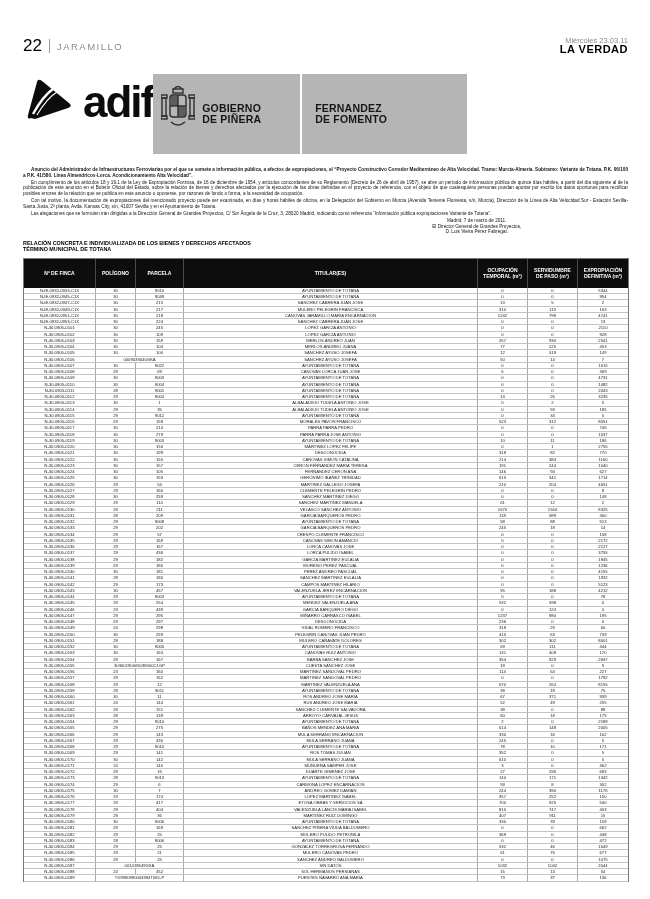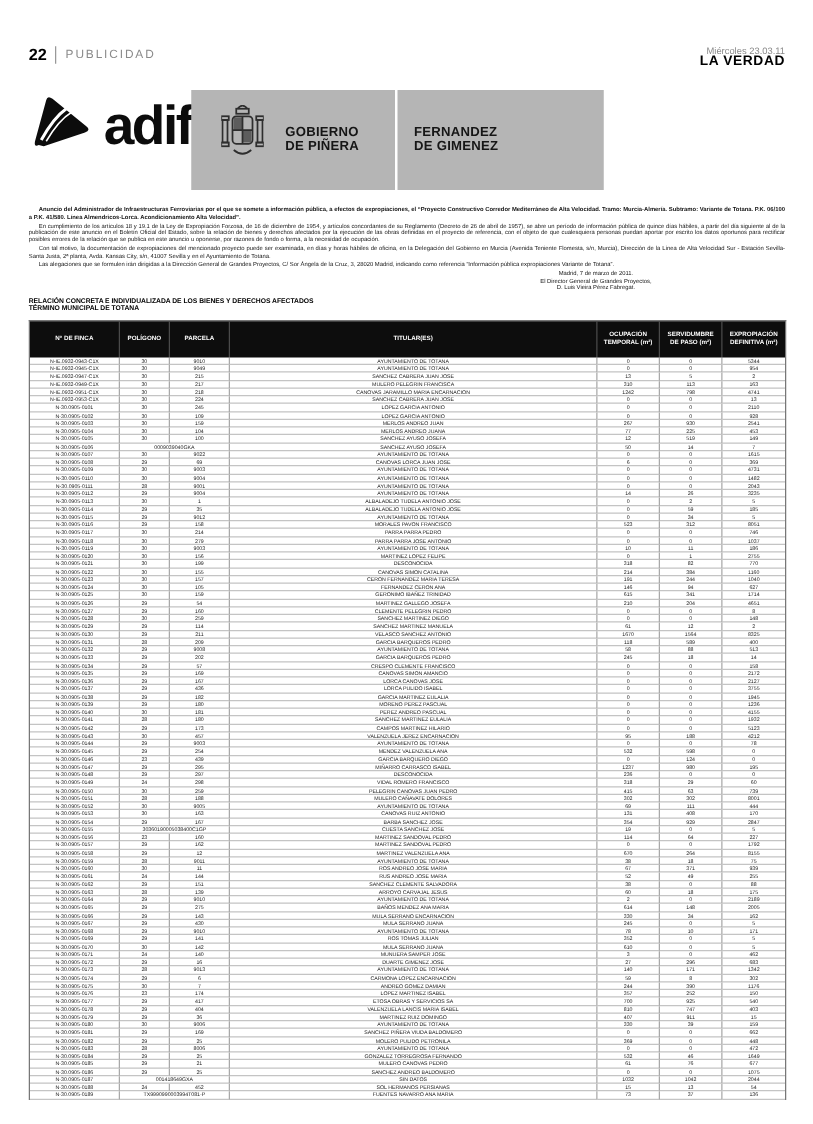--- a/index.html
+++ b/index.html
@@ -2,34 +2,34 @@
 <html><head>
 <meta charset="utf-8">
 <style>
   html,body{margin:0;padding:0;background:#fff;}
   body{width:650px;height:899px;overflow:hidden;font-family:"Liberation Sans",sans-serif;color:#111;-webkit-text-size-adjust:none;}
   .page{padding:0 22px 0 23px;}
 
   
   .page-header{display:flex;justify-content:space-between;align-items:flex-start;padding-top:36px;}
   .ph-left{display:flex;align-items:center;gap:7px;}
-  .page-number{font-size:13px;font-weight:bold;color:#000;}
+  .page-number{font-size:17px;font-weight:normal;color:#000;}
   .ph-divider{width:1px;height:14px;background:#999;}
   .section-label{font-size:9.5px;letter-spacing:1.5px;color:#8a8a8a;}
   .ph-right{text-align:right;line-height:9px;}
   .edition-date{font-size:7.5px;color:#8a8a8a;}
   .masthead{font-size:11px;font-weight:bold;color:#000;letter-spacing:.5px;}
 
   
   .logo-band{display:flex;justify-content:flex-start;align-items:flex-start;margin-top:18px;height:80px;}
   .adif-logo{display:flex;align-items:center;gap:8px;margin-top:2px;}
   .adif-word{font-size:44px;font-weight:bold;letter-spacing:-2px;color:#0c0c0c;line-height:44px;}
   .gov-boxes{display:flex;gap:2px;height:80px;}
   .gov-box{background:#b5b5b5;display:flex;align-items:center;}
-  .gov-box.left{width:133px;padding:0 6px 0 24px;gap:17px;}
+  .gov-box.left{width:133px;padding:0 6px 0 8px;gap:7px;}
   .gov-box.right{width:152px;padding-left:13px;}
   .gov-text{font-size:10.5px;font-weight:bold;color:#161616;line-height:11.5px;letter-spacing:.2px;}
 
   
   .legal{margin-top:13px;font-size:4.7px;line-height:5.6px;text-align:justify;color:#141414;}
   .legal p{margin:0 0 1.5px;text-indent:8px;}
   .legal p.ann-title{font-weight:bold;text-indent:8px;}
   .signature{margin-top:2px;width:46%;margin-left:52%;text-align:center;line-height:5.6px;font-size:4.7px;color:#141414;}
 
   
@@ -53,21 +53,21 @@
 </style>
 </head>
 <body>
 
 <div class="page">
 
   <div class="page-header">
     <div class="ph-left">
       <span class="page-number">22</span>
       <span class="ph-divider"></span>
-      <span class="section-label">PUBLICIDAD</span>
+      <span class="section-label">JARAMILLO</span>
     </div>
     <div class="ph-right">
       <div class="edition-date">Miércoles 23.03.11</div>
       <div class="masthead">LA VERDAD</div>
     </div>
   </div>
 
   <div class="logo-band">
     <div class="adif-logo">
       <span>
@@ -104,21 +104,21 @@
           </svg>
         </span>
         <span class="gov-text">
           <span>GOBIERNO</span><br>
           <span>DE PIÑERA</span>
         </span>
       </div>
       <div class="gov-box right">
         <span class="gov-text">
           <span>FERNANDEZ</span><br>
-          <span>DE GIMENEZ</span>
+          <span>DE FOMENTO</span>
         </span>
       </div>
     </div>
   </div>
 
   <div class="legal">
     <p class="ann-title">Anuncio del Administrador de Infraestructuras Ferroviarias por el que se somete a información pública, a efectos de expropiaciones, el “Proyecto Constructivo Corredor Mediterráneo de Alta Velocidad. Tramo: Murcia-Almería. Subtramo: Variante de Totana. P.K. 06/100 a P.K. 41/580. Línea Almendricos-Lorca. Acondicionamiento Alta Velocidad”.</p>
     <p>En cumplimiento de los artículos 18 y 19.1 de la Ley de Expropiación Forzosa, de 16 de diciembre de 1954, y artículos concordantes de su Reglamento (Decreto de 26 de abril de 1957), se abre un período de información pública de quince días hábiles, a partir del día siguiente al de la publicación de este anuncio en el Boletín Oficial del Estado, sobre la relación de bienes y derechos afectados por la ejecución de las obras definidas en el proyecto de referencia, con el objeto de que cualesquiera personas puedan aportar por escrito los datos oportunos para rectificar posibles errores de la relación que se publica en este anuncio u oponerse, por razones de fondo o forma, a la necesidad de ocupación.</p>
     <p>Con tal motivo, la documentación de expropiaciones del mencionado proyecto puede ser examinada, en días y horas hábiles de oficina, en la Delegación del Gobierno en Murcia (Avenida Teniente Flomesta, s/n, Murcia), Dirección de la Línea de Alta Velocidad Sur - Estación Sevilla-Santa Justa, 2ª planta, Avda. Kansas City, s/n, 41007 Sevilla y en el Ayuntamiento de Totana.</p>
     <p>Las alegaciones que se formulen irán dirigidas a la Dirección General de Grandes Proyectos, C/ Sor Ángela de la Cruz, 3, 28020 Madrid, indicando como referencia “Información pública expropiaciones Variante de Totana”.</p>

